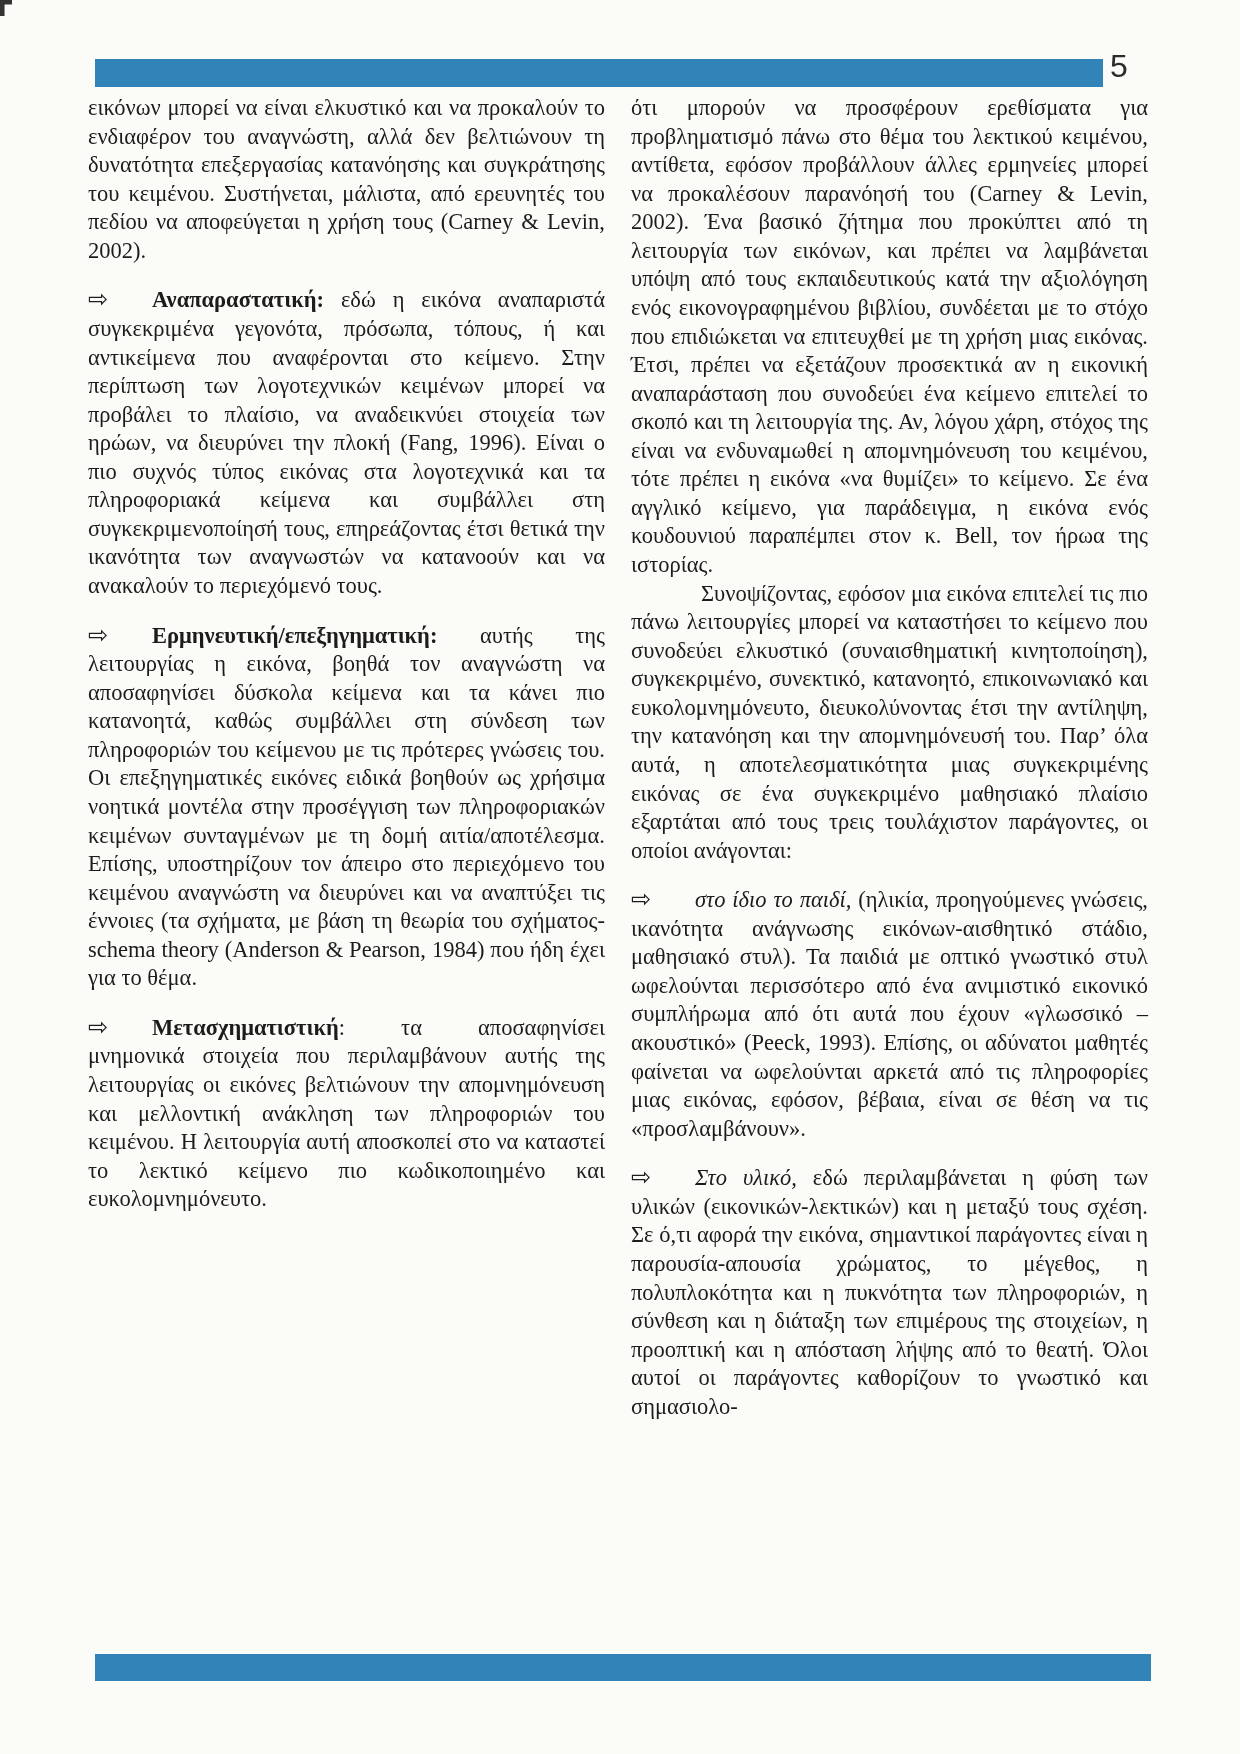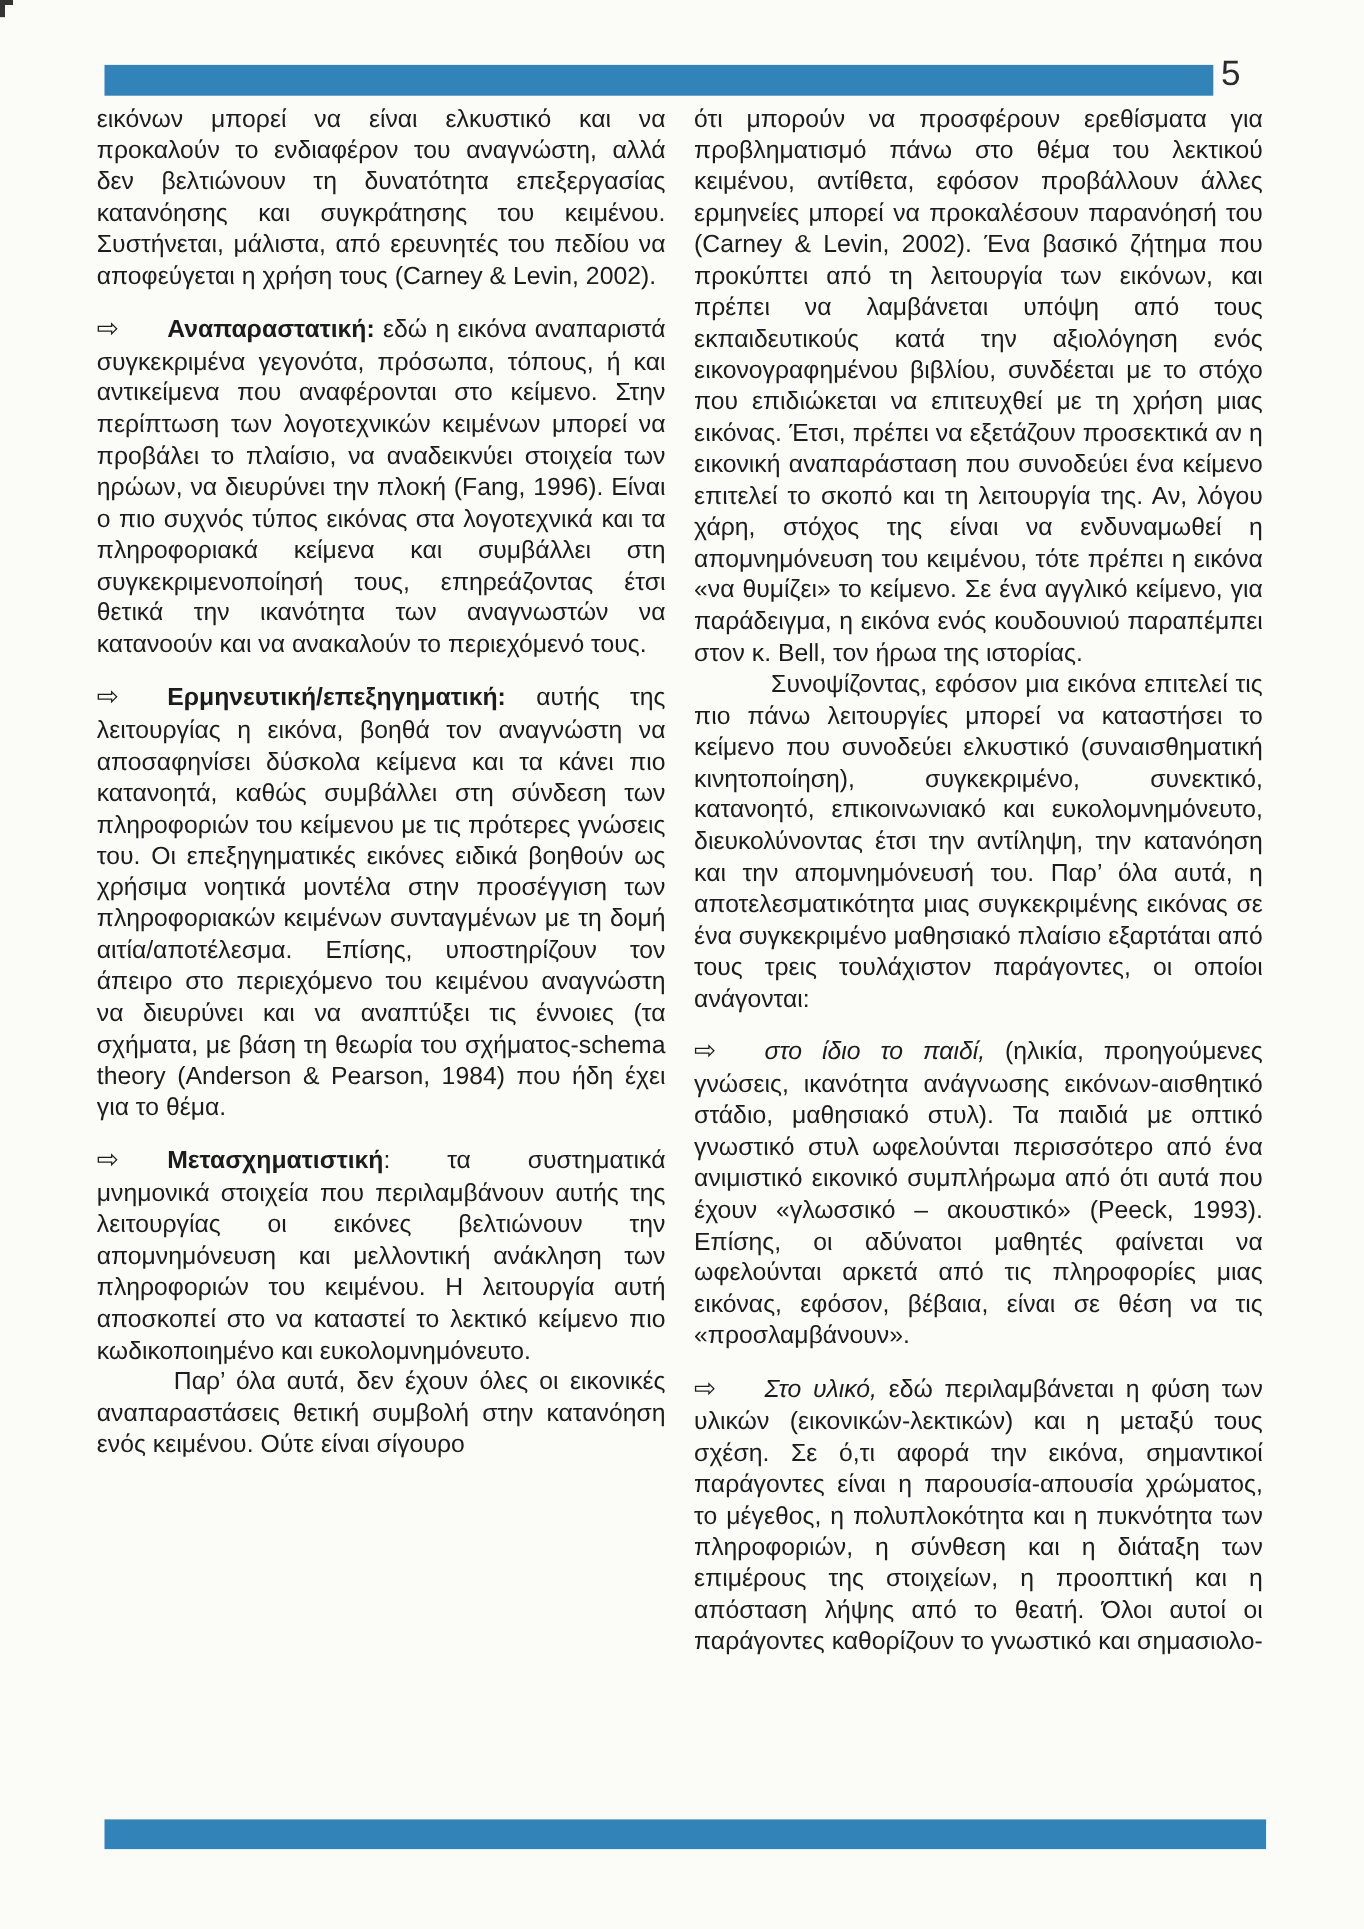--- a/index.html
+++ b/index.html
@@ -35,21 +35,21 @@
     font-size:32px;color:#2b2b2b;
     letter-spacing:0;
   }
   .footer-rule{
     position:absolute;left:95px;top:1654px;
     width:1056px;height:27px;
     background:var(--accent);
   }
   .columns{
     position:absolute;left:88px;top:94px;right:92px;
-    display:flex;gap:26px;
+    display:flex;gap:26px;font-family:Liberation Serif, serif;
   }
   .col{
     flex:1 1 0;
     font-size:22.5px;
     line-height:1.27;
     color:var(--text);
     text-align:justify;
   }
   .col p{margin:0;}
   .col p.gap-top{margin-top:19px;}
@@ -76,23 +76,22 @@
   <div class="columns">
 
     <div class="col">
       <p><span>εικόνων μπορεί να είναι ελκυστικό και να προκαλούν το ενδιαφέρον του αναγνώστη, αλλά δεν βελτιώνουν τη δυνατότητα επεξεργασίας κατανόησης και συγκράτησης του κειμένου. Συστήνεται, μάλιστα, από ερευνητές του πεδίου να αποφεύγεται η χρήση τους (Carney &amp; Levin, 2002).</span></p>
 
       <p class="gap-top"><span class="arrow">⇨</span><span class="lead-bold">Αναπαραστατική:</span><span> εδώ η εικόνα αναπαριστά συγκεκριμένα γεγονότα, πρόσωπα, τόπους, ή και αντικείμενα που αναφέρονται στο κείμενο. Στην περίπτωση των λογοτεχνικών κειμένων μπορεί να προβάλει το πλαίσιο, να αναδεικνύει στοιχεία των ηρώων, να διευρύνει την πλοκή (Fang, 1996). Είναι ο πιο συχνός τύπος εικόνας στα λογοτεχνικά και τα πληροφοριακά κείμενα και συμβάλλει στη συγκεκριμενοποίησή τους, επηρεάζοντας έτσι θετικά την ικανότητα των αναγνωστών να κατανοούν και να ανακαλούν το περιεχόμενό τους.</span></p>
 
 
       <p class="gap-top"><span class="arrow">⇨</span><span class="lead-bold">Ερμηνευτική/επεξηγηματική:</span><span> αυτής της λειτουργίας η εικόνα, βοηθά τον αναγνώστη να αποσαφηνίσει δύσκολα κείμενα και τα κάνει πιο κατανοητά, καθώς συμβάλλει στη σύνδεση των πληροφοριών του κείμενου με τις πρότερες γνώσεις του. Οι επεξηγηματικές εικόνες ειδικά βοηθούν ως χρήσιμα νοητικά μοντέλα στην προσέγγιση των πληροφοριακών κειμένων συνταγμένων με τη δομή αιτία/αποτέλεσμα. Επίσης, υποστηρίζουν τον άπειρο στο περιεχόμενο του κειμένου αναγνώστη να διευρύνει και να αναπτύξει τις έννοιες (τα σχήματα, με βάση τη θεωρία του σχήματος-schema theory (Anderson &amp; Pearson, 1984) που ήδη έχει για το θέμα.</span></p>
 
-      <p class="gap-top"><span class="arrow">⇨</span><span class="lead-bold">Μετασχηματιστική</span><span>: τα συστηματικά μνημονικά στοιχεία που περιλαμβάνουν αυτής της λειτουργίας οι εικόνες βελτιώνουν την απομνημόνευση και μελλοντική ανάκληση των πληροφοριών του κειμένου. Η λειτουργία αυτή αποσκοπεί στο να καταστεί το λεκτικό κείμενο πιο κωδικοποιημένο και ευκολομνημόνευτο.</span></p>
+      <p class="gap-top"><span class="arrow">⇨</span><span class="lead-bold">Μετασχηματιστική</span><span>: τα αποσαφηνίσει μνημονικά στοιχεία που περιλαμβάνουν αυτής της λειτουργίας οι εικόνες βελτιώνουν την απομνημόνευση και μελλοντική ανάκληση των πληροφοριών του κειμένου. Η λειτουργία αυτή αποσκοπεί στο να καταστεί το λεκτικό κείμενο πιο κωδικοποιημένο και ευκολομνημόνευτο.</span></p>
 
-      <p class="indent"><span>Παρ’ όλα αυτά, δεν έχουν όλες οι εικονικές αναπαραστάσεις θετική συμβολή στην κατανόηση ενός κειμένου. Ούτε είναι σίγουρο</span></p>
     </div>
 
     <div class="col">
       <p><span>ότι μπορούν να προσφέρουν ερεθίσματα για προβληματισμό πάνω στο θέμα του λεκτικού κειμένου, αντίθετα, εφόσον προβάλλουν άλλες ερμηνείες μπορεί να προκαλέσουν παρανόησή του (Carney &amp; Levin, 2002). Ένα βασικό ζήτημα που προκύπτει από τη λειτουργία των εικόνων, και πρέπει να λαμβάνεται υπόψη από τους εκπαιδευτικούς κατά την αξιολόγηση ενός εικονογραφημένου βιβλίου, συνδέεται με το στόχο που επιδιώκεται να επιτευχθεί με τη χρήση μιας εικόνας. Έτσι, πρέπει να εξετάζουν προσεκτικά αν η εικονική αναπαράσταση που συνοδεύει ένα κείμενο επιτελεί το σκοπό και τη λειτουργία της. Αν, λόγου χάρη, στόχος της είναι να ενδυναμωθεί η απομνημόνευση του κειμένου, τότε πρέπει η εικόνα «να θυμίζει» το κείμενο. Σε ένα αγγλικό κείμενο, για παράδειγμα, η εικόνα ενός κουδουνιού παραπέμπει στον κ. Bell, τον ήρωα της ιστορίας.</span></p>
 
       <p class="indent"><span>Συνοψίζοντας, εφόσον μια εικόνα επιτελεί τις πιο πάνω λειτουργίες μπορεί να καταστήσει το κείμενο που συνοδεύει ελκυστικό (συναισθηματική κινητοποίηση), συγκεκριμένο, συνεκτικό, κατανοητό, επικοινωνιακό και ευκολομνημόνευτο, διευκολύνοντας έτσι την αντίληψη, την κατανόηση και την απομνημόνευσή του. Παρ’ όλα αυτά, η αποτελεσματικότητα μιας συγκεκριμένης εικόνας σε ένα συγκεκριμένο μαθησιακό πλαίσιο εξαρτάται από τους τρεις τουλάχιστον παράγοντες, οι οποίοι ανάγονται:</span></p>
 
       <p class="gap-top"><span class="arrow">⇨</span><span class="lead-italic">στο ίδιο το παιδί,</span><span> (ηλικία, προηγούμενες γνώσεις, ικανότητα ανάγνωσης εικόνων-αισθητικό στάδιο, μαθησιακό στυλ). Τα παιδιά με οπτικό γνωστικό στυλ ωφελούνται περισσότερο από ένα ανιμιστικό εικονικό συμπλήρωμα από ότι αυτά που έχουν «γλωσσικό – ακουστικό» (Peeck, 1993). Επίσης, οι αδύνατοι μαθητές φαίνεται να ωφελούνται αρκετά από τις πληροφορίες μιας εικόνας, εφόσον, βέβαια, είναι σε θέση να τις «προσλαμβάνουν».</span></p>
 
       <p class="gap-top"><span class="arrow">⇨</span><span class="lead-italic">Στο υλικό,</span><span> εδώ περιλαμβάνεται η φύση των υλικών (εικονικών-λεκτικών) και η μεταξύ τους σχέση.  Σε ό,τι αφορά την εικόνα, σημαντικοί παράγοντες είναι η παρουσία-απουσία χρώματος, το μέγεθος, η πολυπλοκότητα και η πυκνότητα των πληροφοριών, η σύνθεση και η διάταξη των επιμέρους της στοιχείων, η προοπτική και η απόσταση λήψης από το θεατή. Όλοι αυτοί οι παράγοντες καθορίζουν το γνωστικό και σημασιολο-</span></p>

